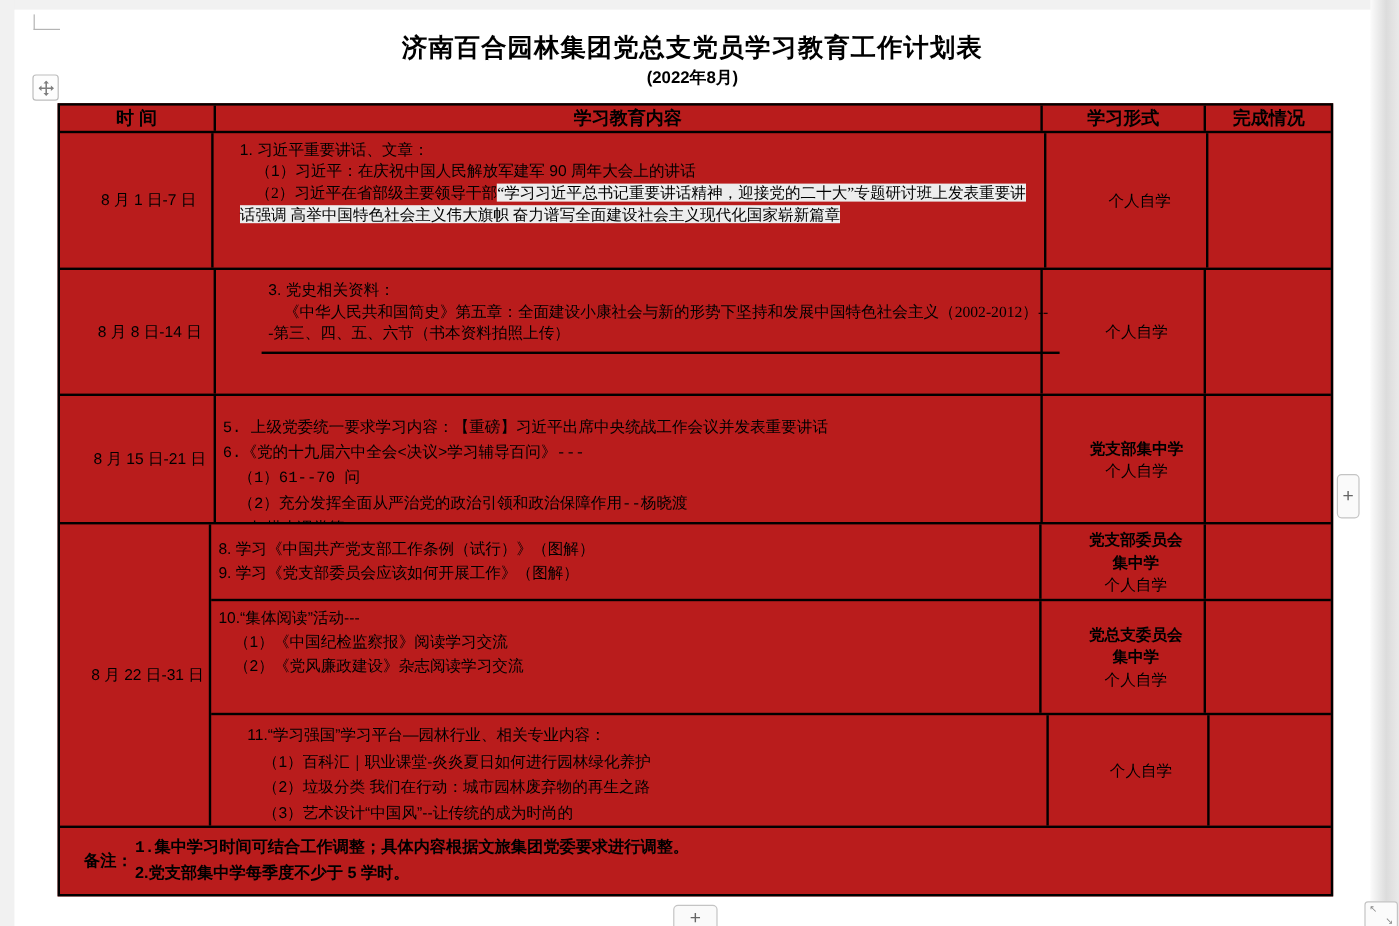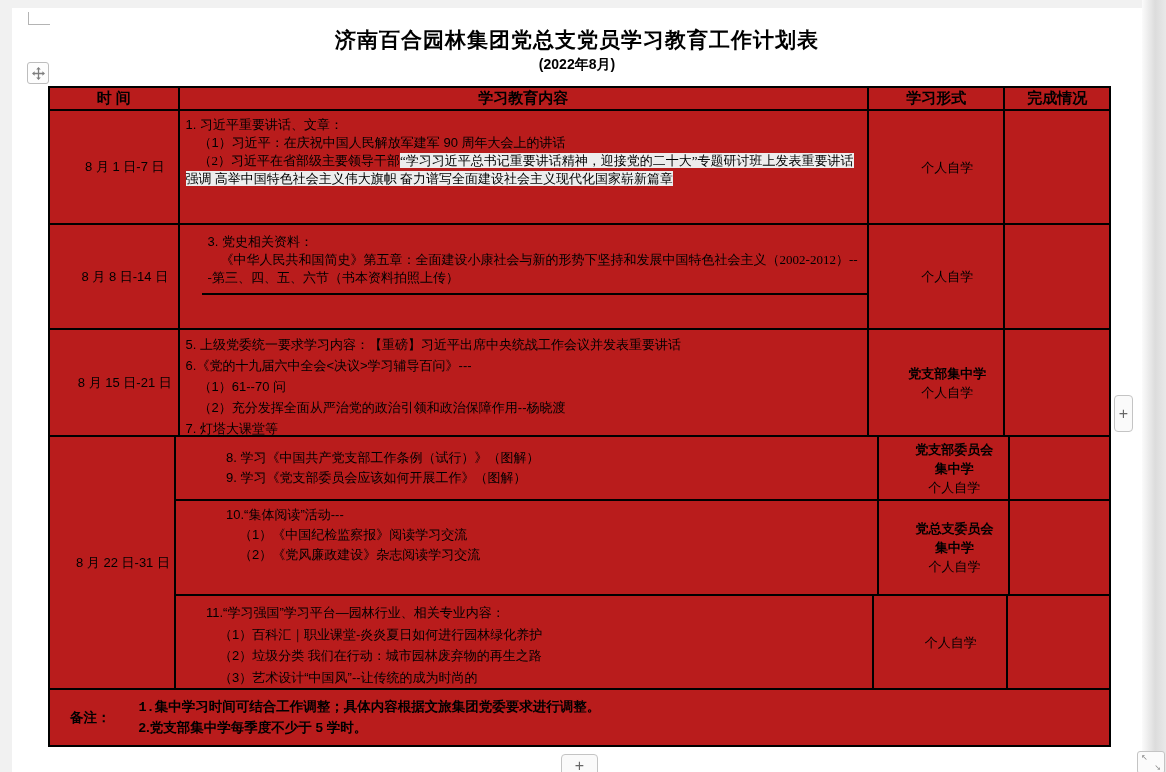--- a/index.html
+++ b/index.html
@@ -47,29 +47,29 @@
   .g4col{width:933px;display:flex;flex-direction:column;box-sizing:border-box;}
   .sc-content{width:692px;font-size:13px;box-sizing:border-box;overflow:hidden;}
   .sc-form{width:137px;box-sizing:border-box;display:flex;flex-direction:column;
     align-items:center;justify-content:center;font-size:13px;line-height:19px;text-align:center;}
   .sc-done{width:104px;box-sizing:border-box;}
   .line{white-space:nowrap;}
   .ind{padding-left:13px;}
   .para{text-indent:13px;font-family:Liberation Serif, serif;}
   .hl{background:#ededed;}
   .bold{font-weight:bold;}
-  .lh18{line-height:18px;}
-  .lh20{line-height:20px;margin-left:44px;}
+  .lh18{line-height:18px;margin-left:16px;}
+  .lh20{line-height:20px;}
   .lh21{line-height:21px;}
   .lh22{line-height:21.5px;}
   .vcenter{display:flex;align-items:center;}
   
   .notes{display:flex;align-items:center;font-size:13.5px;font-weight:bold;
     padding-left:20px;box-sizing:border-box;width:100%;}
-  .notes-label{margin-right:28px;}
+  .notes-label{margin-right:2px;}
   .notes-lines{line-height:20px;}
   
   .btn-add{position:absolute;border:1px solid #c4c4c4;border-radius:4px;background:#fafafa;
     color:#666;display:flex;align-items:center;justify-content:center;
     font-size:16px;font-family:"Liberation Sans",sans-serif;padding:0;cursor:pointer;}
   .btn-col{left:1114px;top:395px;width:19px;height:37px;}
   .btn-row{left:561px;top:754px;width:37px;height:24px;}
   .resize-handle{position:absolute;left:1137px;top:751px;width:26px;height:21px;
     border:1px solid #c4c4c4;border-radius:3px;background:#fbfbfb;color:#8a8a8a;
     font-size:8px;cursor:nwse-resize;}
@@ -126,21 +126,21 @@
       </div>
     </div>
     <div class="cell c-form br">
       <span>个人自学</span>
     </div>
     <div class="cell c-done"></div>
   </div>
 
   <div class="trow" style="height:107px;">
     <div class="cell c-time br">8 月 15 日-21 日</div>
-    <div class="cell c-content br lh21" style="padding-top:4px;">
+    <div class="cell c-content br lh21" style="padding-top:16px;font-family:Liberation Mono, monospace;">
       <div class="line">5. 上级党委统一要求学习内容：【重磅】习近平出席中央统战工作会议并发表重要讲话</div>
       <div class="line">6.《党的十九届六中全会&lt;决议&gt;学习辅导百问》---</div>
       <div class="line ind">（1）61--70 问</div>
       <div class="line ind">（2）充分发挥全面从严治党的政治引领和政治保障作用--杨晓渡</div>
       <div class="line">7. 灯塔大课堂等</div>
     </div>
     <div class="cell c-form br">
       <span class="bold">党支部集中学</span>
       <span>个人自学</span>
     </div>

